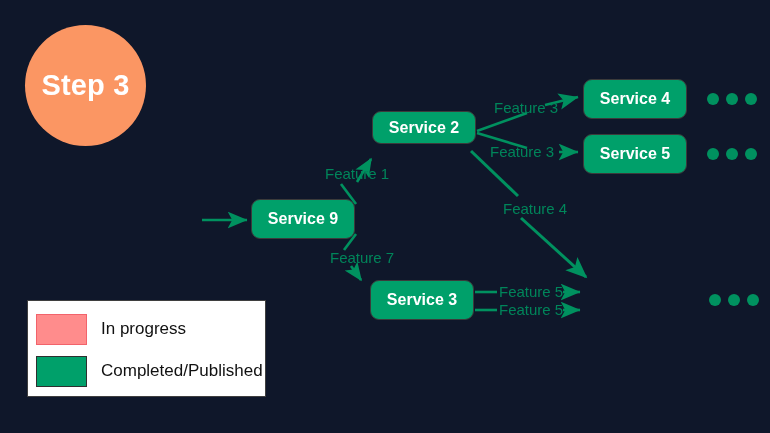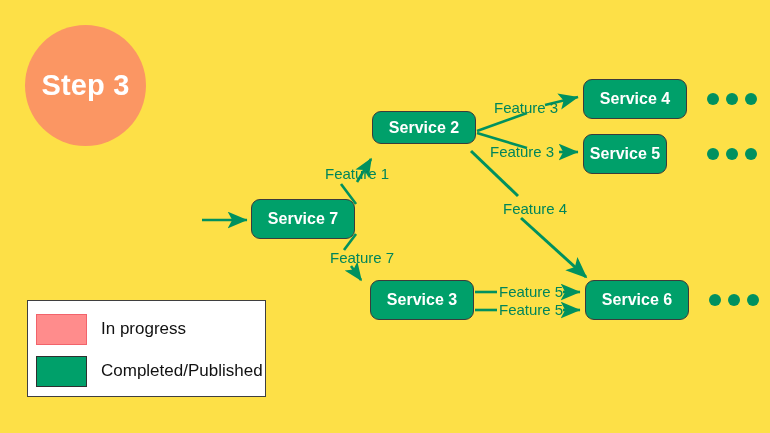--- a/index.html
+++ b/index.html
@@ -10,21 +10,21 @@
     width: 770px;
     height: 433px;
     background: #e3e3e3;
     font-family: "Liberation Sans", sans-serif;
     overflow: hidden;
   }
   #canvas {
     position: relative;
     width: 770px;
     height: 433px;
-    background: #fde047;
+    background: #0f172a;
   }
   #edges {
     position: absolute;
     left: 0;
     top: 0;
     width: 770px;
     height: 433px;
     pointer-events: none;
   }
 
@@ -171,42 +171,39 @@
     <line x1="475" y1="310" x2="497" y2="310" stroke="#00915f" stroke-width="2.6"></line>
     <line x1="563" y1="310" x2="580" y2="310" stroke="#00915f" stroke-width="2.6" marker-end="url(#arrowGreen)"></line>
   </svg>
 
   <div class="step-badge">
     <span class="step-badge-label">Step 3</span>
   </div>
 
 
   <div class="node" style="left:251px; top:199px; width:104px; height:40px;">
-    <span class="node-label">Service 7</span>
+    <span class="node-label">Service 9</span>
   </div>
 
   <div class="node" style="left:372px; top:111px; width:104px; height:33px;">
     <span class="node-label">Service 2</span>
   </div>
 
   <div class="node" style="left:370px; top:280px; width:104px; height:40px;">
     <span class="node-label">Service 3</span>
   </div>
 
   <div class="node" style="left:583px; top:79px; width:104px; height:40px;">
     <span class="node-label">Service 4</span>
   </div>
 
-  <div class="node" style="left:583px; top:134px; width:84px; height:40px;">
+  <div class="node" style="left:583px; top:134px; width:104px; height:40px;">
     <span class="node-label">Service 5</span>
   </div>
 
-  <div class="node" style="left:585px; top:280px; width:104px; height:40px;">
-    <span class="node-label">Service 6</span>
-  </div>
 
   <div class="edge-label" style="left:325px; top:166px;">Feature 1</div>
 
   <div class="edge-label" style="left:330px; top:250px;">Feature 7</div>
 
   <div class="edge-label" style="left:494px; top:100px;">Feature 3</div>
 
   <div class="edge-label" style="left:490px; top:144px;">Feature 3</div>
 
   <div class="edge-label" style="left:503px; top:201px;">Feature 4</div>

